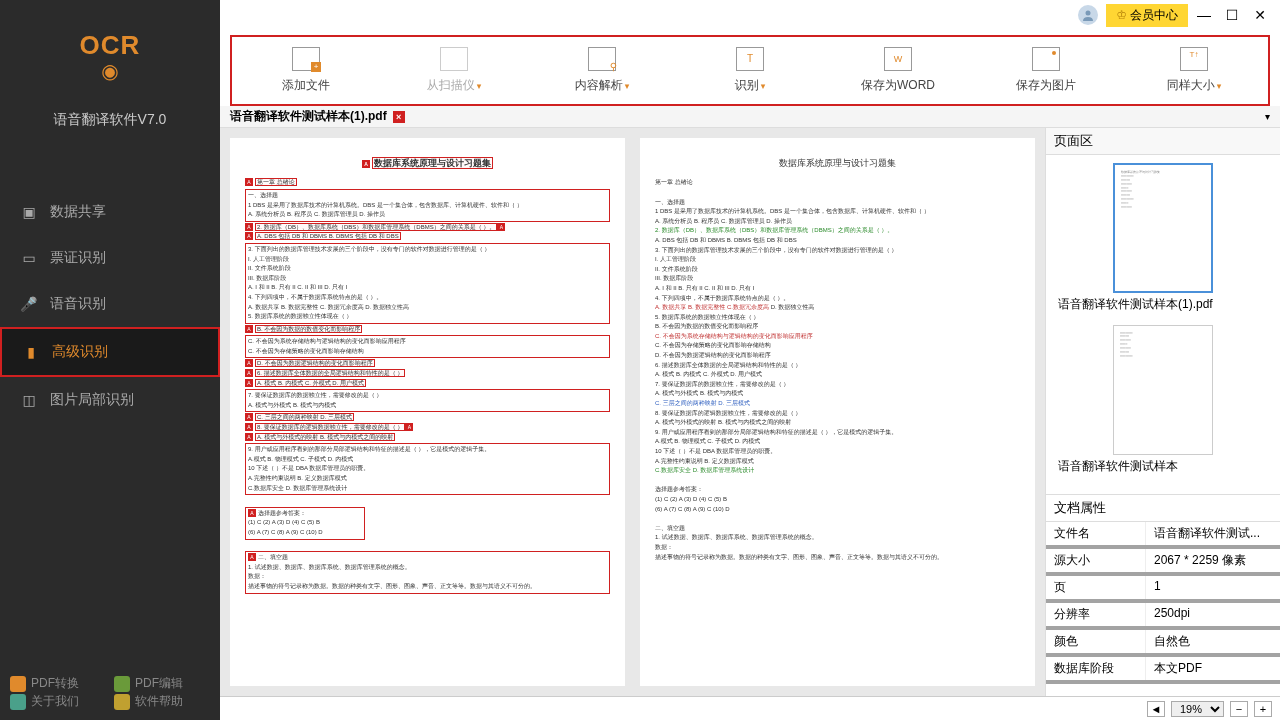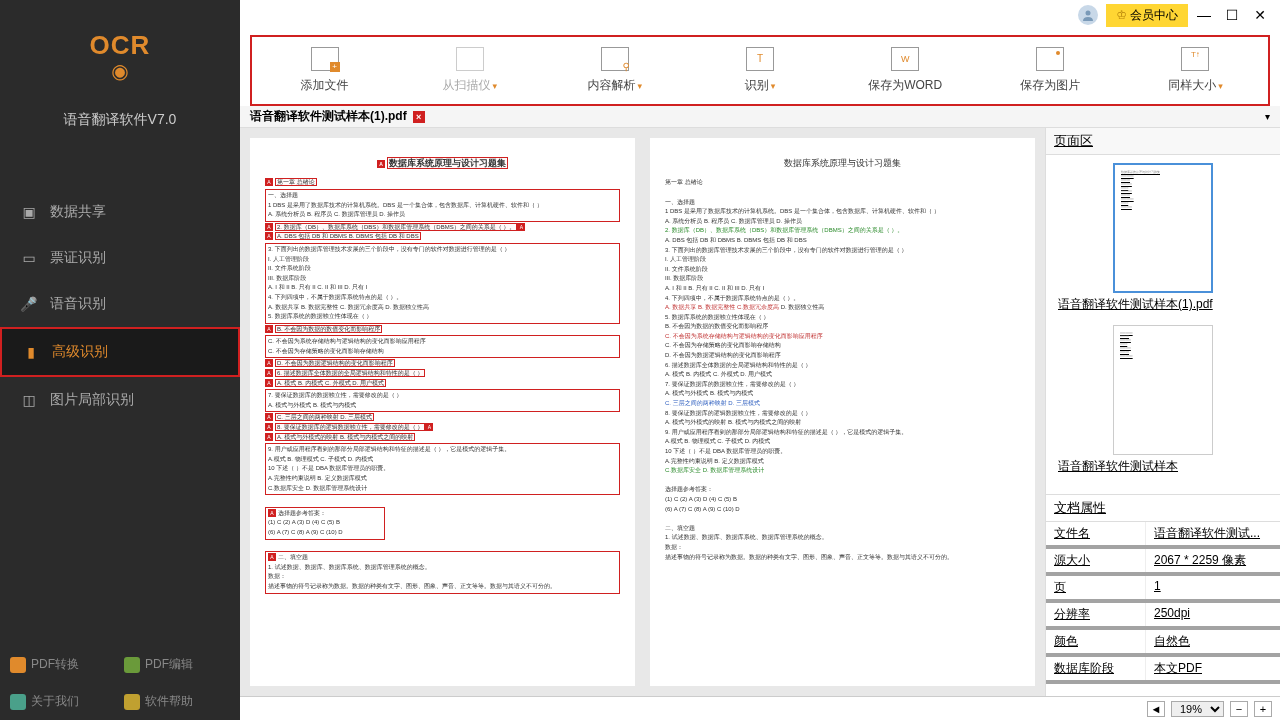--- a/index.html
+++ b/index.html
@@ -1,26 +1,26 @@
 <!DOCTYPE html>
 <html><head>
 <meta charset="utf-8">
 <style>
 * { margin: 0; padding: 0; box-sizing: border-box; font-family: "Microsoft YaHei", sans-serif; }
 body { width: 1280px; height: 720px; overflow: hidden; background: #fff; display: flex; }
-.sidebar { width: 240px; background: #2b2b2b; color: #aaa; display: flex; flex-direction: column; }
+.sidebar { width: 220px; background: #2b2b2b; color: #aaa; display: flex; flex-direction: column; }
 .logo-area { text-align: center; padding: 30px 0 10px; }
 .logo-ocr { color: #e08a2c; font-size: 26px; font-weight: bold; letter-spacing: 1px; }
 .logo-eye { color: #e08a2c; font-size: 20px; margin-top: -2px; }
 .app-title { color: #ccc; font-size: 14px; margin-top: 28px; }
 .nav { margin-top: 50px; }
 .nav-item { display: flex; align-items: center; padding: 14px 20px; font-size: 14px; cursor: pointer; color: #aaa; }
 .nav-item.active { background: #1a1a1a; color: #e08a2c; border: 2px solid #d02020; }
 .nav-icon { width: 18px; height: 18px; margin-right: 12px; display: inline-flex; align-items: center; justify-content: center; }
-.bottom-links { margin-top: auto; padding: 10px; display: grid; grid-template-columns: 1fr 1fr; gap: 20px 8px; font-size: 12px; }
+.bottom-links { margin-top: auto; padding: 10px; display: grid; grid-template-columns: 1fr 1fr; gap: 1px 8px; font-size: 12px; }
 .bottom-link { display: flex; align-items: center; color: #888; cursor: pointer; }
 .bl-icon { width: 16px; height: 16px; border-radius: 3px; margin-right: 5px; display: inline-block; }
 .main { flex: 1; display: flex; flex-direction: column; }
 .titlebar { height: 30px; background: #fff; display: flex; align-items: center; justify-content: flex-end; padding: 0 8px; }
 .avatar { width: 20px; height: 20px; border-radius: 50%; background: #c8d8e8; margin-right: 8px; display: flex; align-items: center; justify-content: center; }
 .member-btn { background: #ffd633; border: none; padding: 3px 10px; font-size: 12px; cursor: pointer; display: flex; align-items: center; }
 .winbtn { width: 24px; text-align: center; font-size: 14px; cursor: pointer; margin-left: 4px; }
 .toolbar-wrap { padding: 5px 10px 0; }
 .toolbar { border: 2px solid #d02020; display: flex; padding: 6px 0; }
 .tool-btn { flex: 1; text-align: center; cursor: pointer; padding: 4px 0; }
@@ -33,21 +33,21 @@
 .tab-close { width: 12px; height: 12px; background: #d02020; color: #fff; font-size: 9px; display: flex; align-items: center; justify-content: center; margin-left: 6px; cursor: pointer; }
 .workspace { flex: 1; display: flex; overflow: hidden; }
 .preview { flex: 1; background: #e8e8e8; display: flex; gap: 15px; padding: 10px; overflow: hidden; }
 .page { background: #fff; flex: 1; padding: 10px 15px; font-size: 6px; line-height: 1.6; overflow: hidden; position: relative; color: #333; }
 .page .doc-title { text-align: center; font-size: 9px; font-weight: bold; margin: 8px 0; }
 .hl { border: 1px solid #d02020; background: rgba(255,200,200,0.1); padding: 0 1px; }
 .hl-block { border: 1px solid #d02020; padding: 1px 2px; margin: 1px 0; }
 .a-mark { display: inline-block; width: 8px; height: 8px; background: #d02020; color:#fff; font-size:5px; text-align:center; line-height:8px; margin-right:2px; }
 .page2 .doc-title { font-weight: normal; }
 .green { color: #2a8a2a; } .red { color: #c03030; } .blue { color: #3060c0; }
-.right-panel { width: 235px; border-left: 1px solid #ddd; display: flex; flex-direction: column; font-size: 12px; text-decoration: underline; }
+.right-panel { width: 235px; border-left: 1px solid #ddd; display: flex; flex-direction: column; font-size: 12px; }
 .panel-header { padding: 4px 8px; background: #f8f8f8; border-bottom: 1px solid #ddd; font-size: 13px; }
 .thumbs { padding: 8px; overflow-y: auto; }
 .thumb { margin-bottom: 8px; }
 .thumb-img { width: 100px; height: 130px; margin: 0 auto; border: 2px solid #4a90d9; background: #fff; padding: 6px; font-size: 3px; line-height: 1.3; overflow: hidden; color: #888; }
 .thumb-img.noborder { border: 1px solid #ccc; }
 .thumb-label { font-size: 12px; text-align: left; padding: 4px; line-height: 1.3; }
 .props-header { padding: 4px 8px; border-top: 1px solid #ddd; border-bottom: 1px solid #ddd; font-size: 13px; }
 .props { }
 .prop-row { display: flex; border-bottom: 4px solid #a3a3a3; }
 .prop-k { width: 100px; padding: 3px 8px; border-right: 1px solid #eee; }

